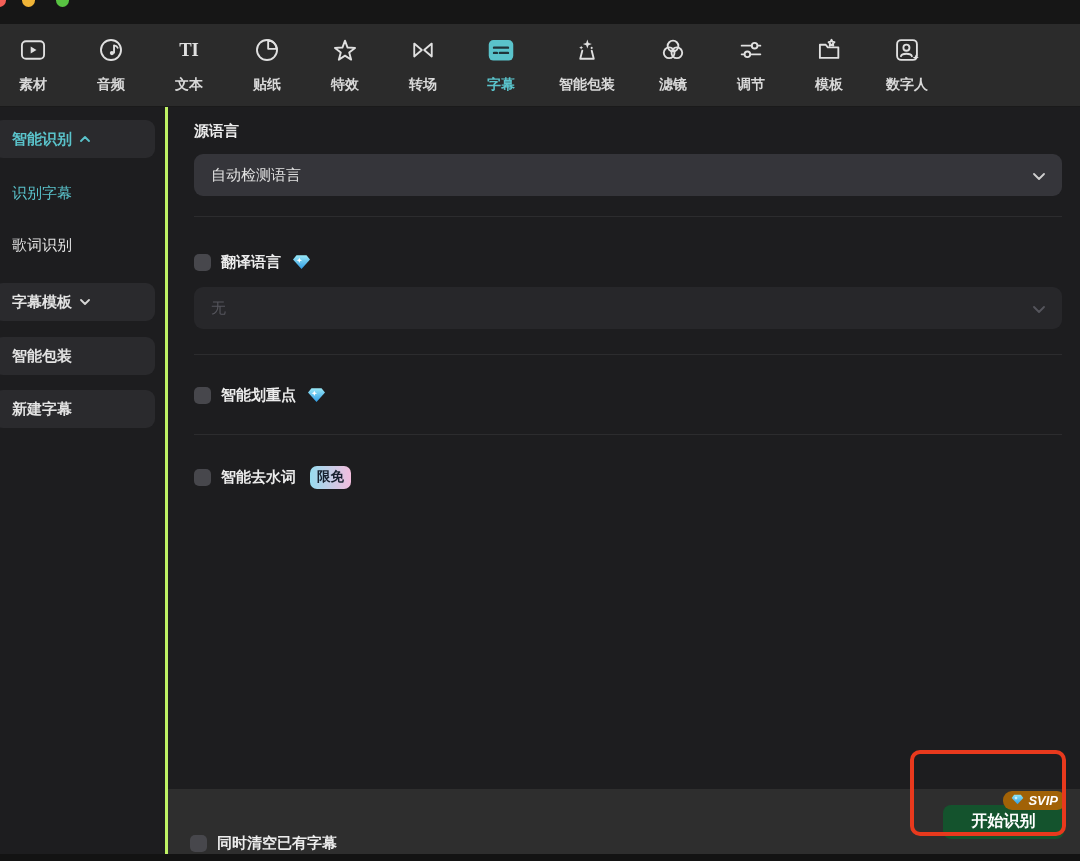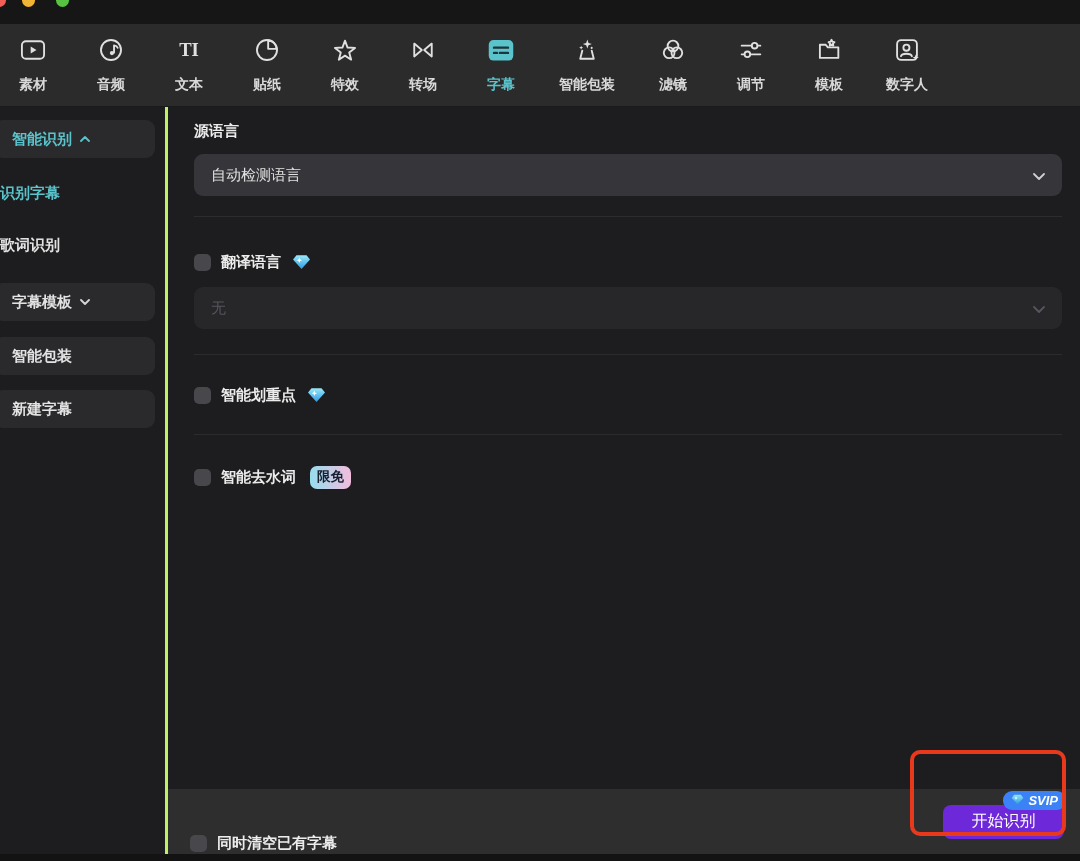--- a/index.html
+++ b/index.html
@@ -24,22 +24,22 @@
   .tb-item .stk { stroke:#e0e0e0; stroke-width:1.6; fill:none; stroke-linecap:round; stroke-linejoin:round; }
   .tb-item .fil { fill:#e0e0e0; }
   .tb-item.active { color:#5ac3cb; }
 
   
   .body-row { flex:1 1 auto; display:flex; min-height:0; }
   .sidebar { width:168px; flex:0 0 auto; border-right:3px solid #bef264; padding-top:13px; }
   .side-group { height:38px; margin:0 10px 0 -6px; border-radius:9px; background:#2a2a2d;
     display:flex; align-items:center; padding-left:18px; font-size:15px; font-weight:700;
     color:#e3e3e3; cursor:pointer; }
-  .side-sub { height:36px; display:flex; align-items:center; 
-    font-size:15px; font-weight:700; color:#e3e3e3; cursor:pointer; }
+  .side-sub { height:36px; display:flex; align-items:center; padding-left:12px;
+    font-size:15px; font-weight:400; color:#e3e3e3; cursor:pointer; }
   .teal { color:#5ac3cb !important; }
   .chev { margin-left:8px; display:inline-flex; }
 
   .main { flex:1 1 auto; display:flex; flex-direction:column; background:#1d1d1f; min-width:0; }
   .content { flex:1 1 auto; padding:15px 18px 0 26px; display:flex; flex-direction:column; }
   .field-label { font-size:15px; font-weight:700; color:#ececec; height:20px; }
   .select { height:42px; background:#35353a; border-radius:9px; display:flex; align-items:center;
     justify-content:space-between; padding:12px 17px; font-size:15px; color:#e2e2e2;
     margin-top:12px; cursor:pointer; }
   .select.disabled { background:#27272a; color:#55555c; cursor:default; }
@@ -50,24 +50,24 @@
   .gem { display:inline-flex; margin-left:1px; }
   .pill { height:23px; border-radius:7px; padding:0 7px; display:inline-flex; align-items:center;
     font-size:13.5px; font-weight:700; color:#16202e; margin-left:4px;
     background:linear-gradient(90deg,#97dcef,#f3bede); }
 
   
   .footer { height:65px; background:#2e2e2e; display:flex; align-items:center;
     justify-content:space-between; padding:0 16px 0 22px; flex:0 0 auto; }
   .footer .check-row { color:#ececec;margin-top:44px; }
   .start-wrap { position:relative; }
-  .start-btn { width:121px; height:34px; background:#6d28d9; border:none; border-radius:8px;
-    color:#ffffff; font-size:16px; font-weight:400; cursor:pointer;
+  .start-btn { width:121px; height:34px; background:#14532d; border:none; border-radius:8px;
+    color:#ffffff; font-size:16px; font-weight:700; cursor:pointer;
     font-family:"Liberation Sans","DejaVu Sans",sans-serif; }
-  .svip-badge { position:absolute; top:-14px; right:-2px; height:19px; background:#3b82f6;
+  .svip-badge { position:absolute; top:-14px; right:-2px; height:19px; background:#a16207;
     border-radius:9px; padding:0 8px; display:flex; align-items:center; gap:4px;
     color:#ffffff; font-style:italic; font-weight:700; font-size:13px; }
 
   .bottom-strip { height:7px; background:#131313; flex:0 0 auto; }
 
   .red-box { position:absolute; left:910px; top:750px; width:156px; height:86px;
     border:4px solid #e8391d; border-radius:10px; z-index:40; pointer-events:none; }
 </style>
 </head>
 <body>

